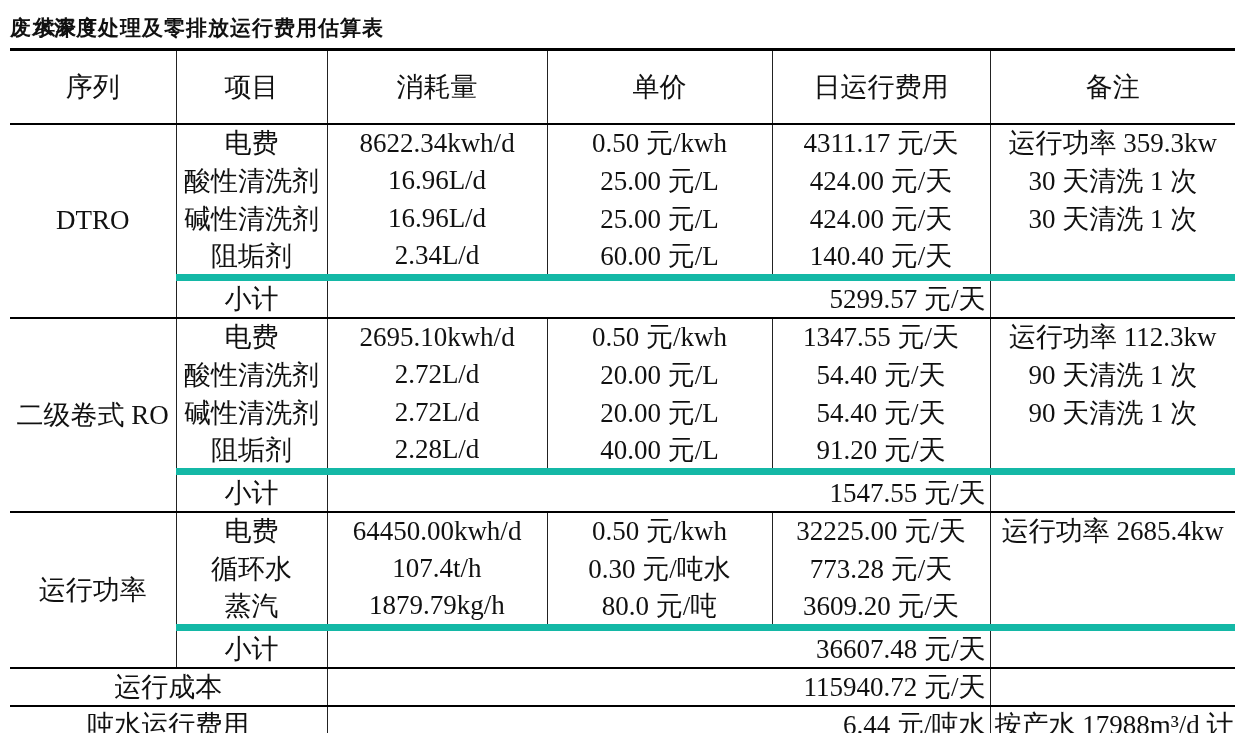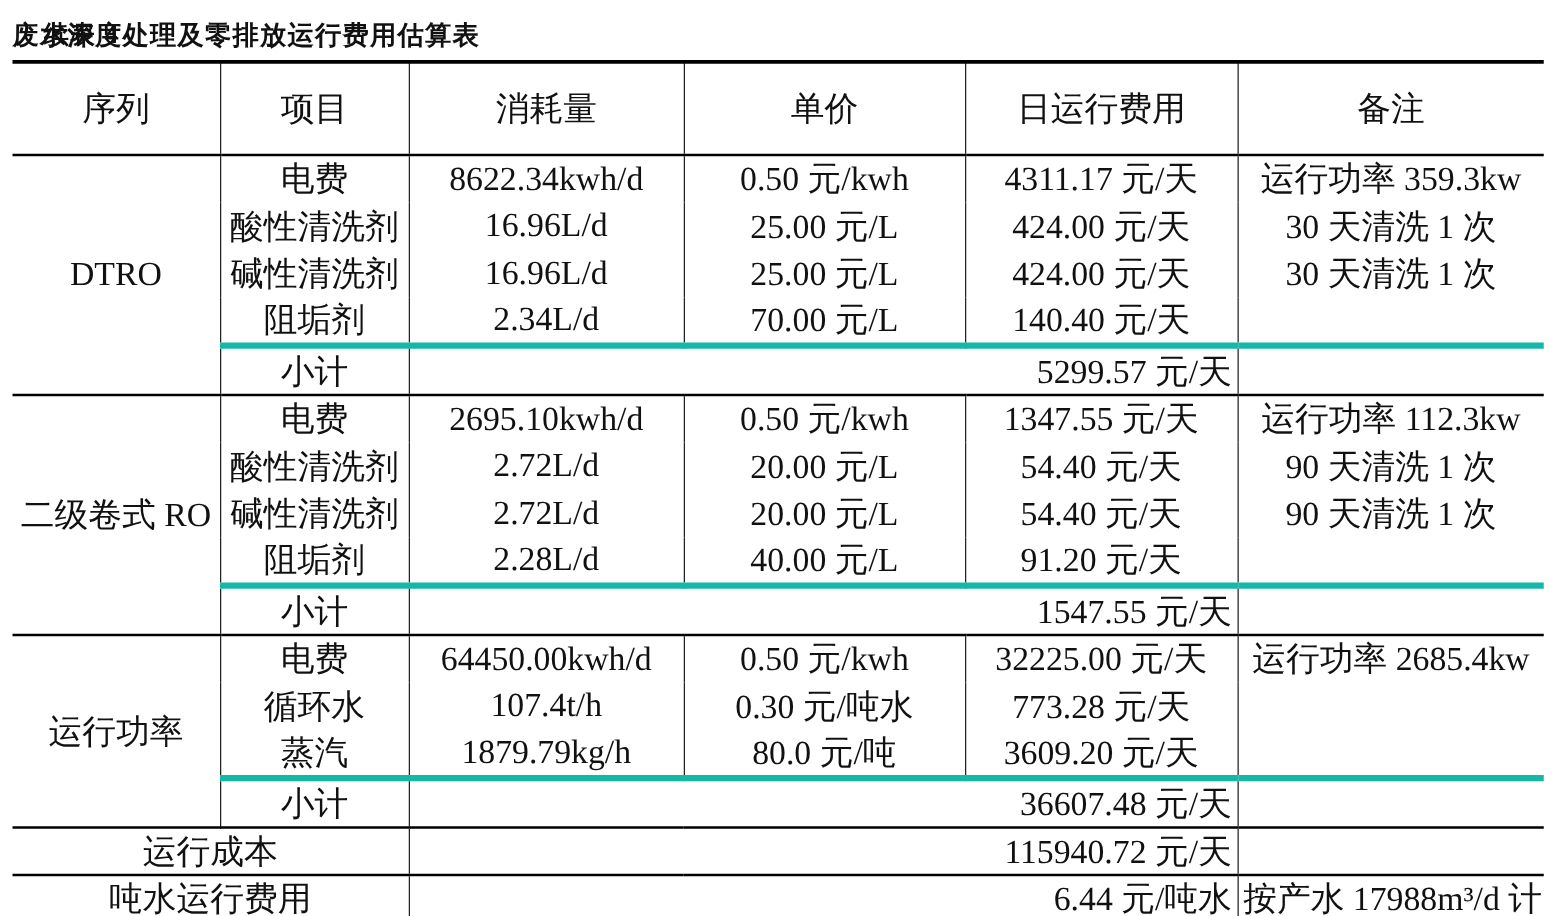--- a/index.html
+++ b/index.html
@@ -65,21 +65,21 @@
 
   .cost-table thead tr { height: 74px; }
   .cost-table thead th { border-bottom: 2px solid #000; }
 
   tr.item-row  { height: 38px; }
   tr.subtotal-row { height: 34px; }
   tr.summary-row { height: 34px; }
   tr.summary-row.last { height: 28px; }
 
   tr.group-start td { border-top: 2px solid #000; }
-  tr.subtotal-row td { border-top: 5px solid #14b8a6; margin-top: 36px; }
+  tr.subtotal-row td { border-top: 7px solid #14b8a6; margin-top: 36px; }
   tr.summary-row td { border-top: 2px solid #000; }
 
   td.merged-value {
     text-align: right;
     padding-left: 36px;
   }
 </style>
 </head>
 <body>
 
@@ -129,21 +129,21 @@
       <tr class="item-row">
         <td>碱性清洗剂</td>
         <td>16.96L/d</td>
         <td>25.00 元/L</td>
         <td>424.00 元/天</td>
         <td>30 天清洗 1 次</td>
       </tr>
       <tr class="item-row">
         <td>阻垢剂</td>
         <td>2.34L/d</td>
-        <td>70.00 元/L</td>
+        <td>60.00 元/L</td>
         <td>140.40 元/天</td>
         <td></td>
       </tr>
       <tr class="subtotal-row">
         <td>小计</td>
         <td class="merged-value" colspan="3">5299.57 元/天</td>
         <td></td>
       </tr>
 
       <tr class="item-row group-start">

